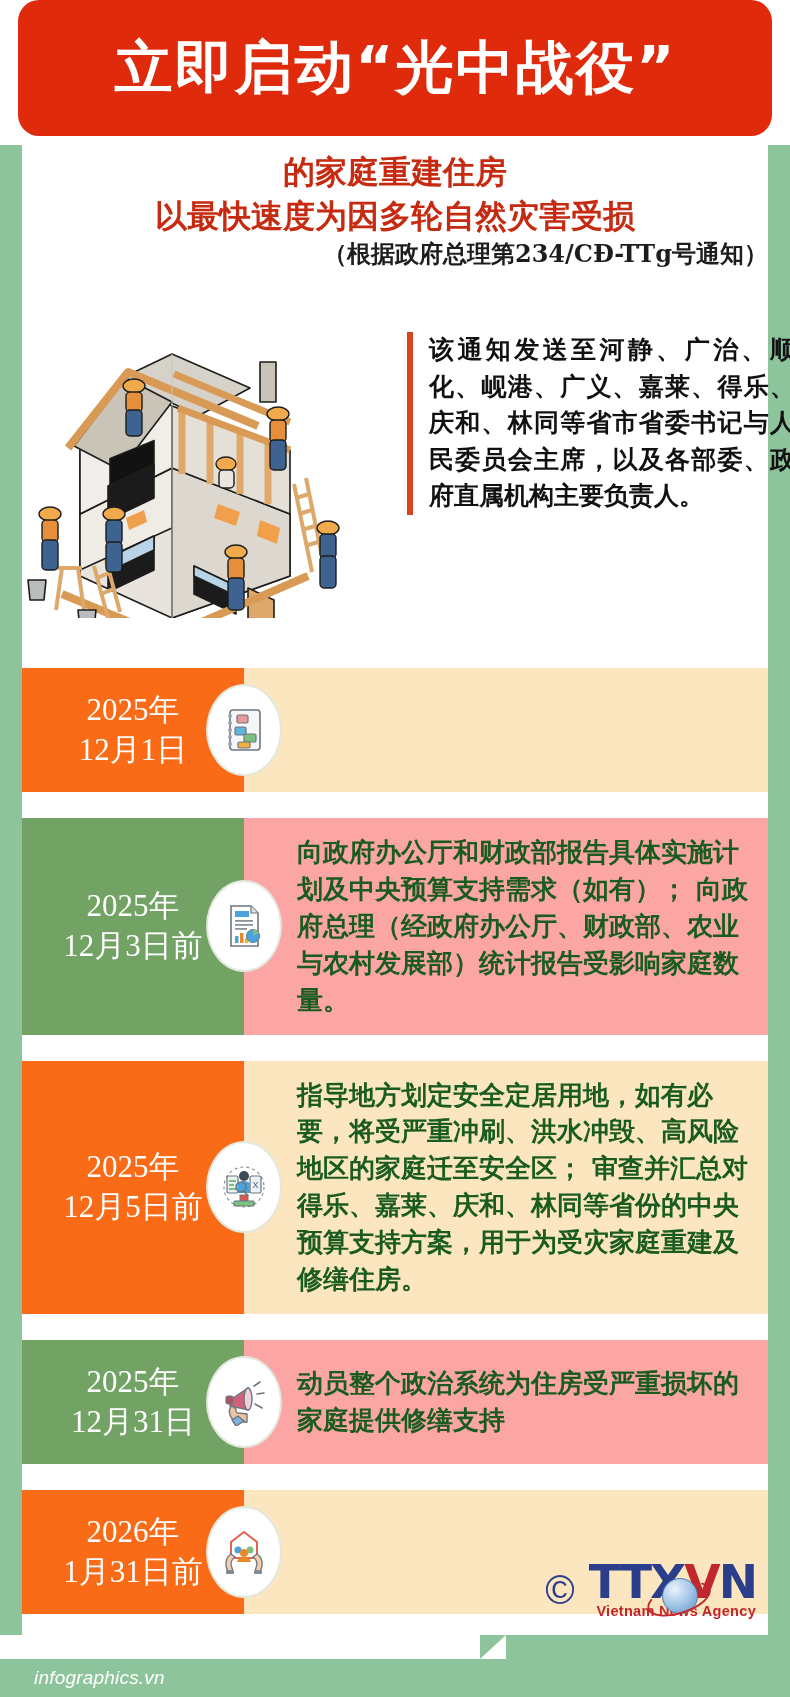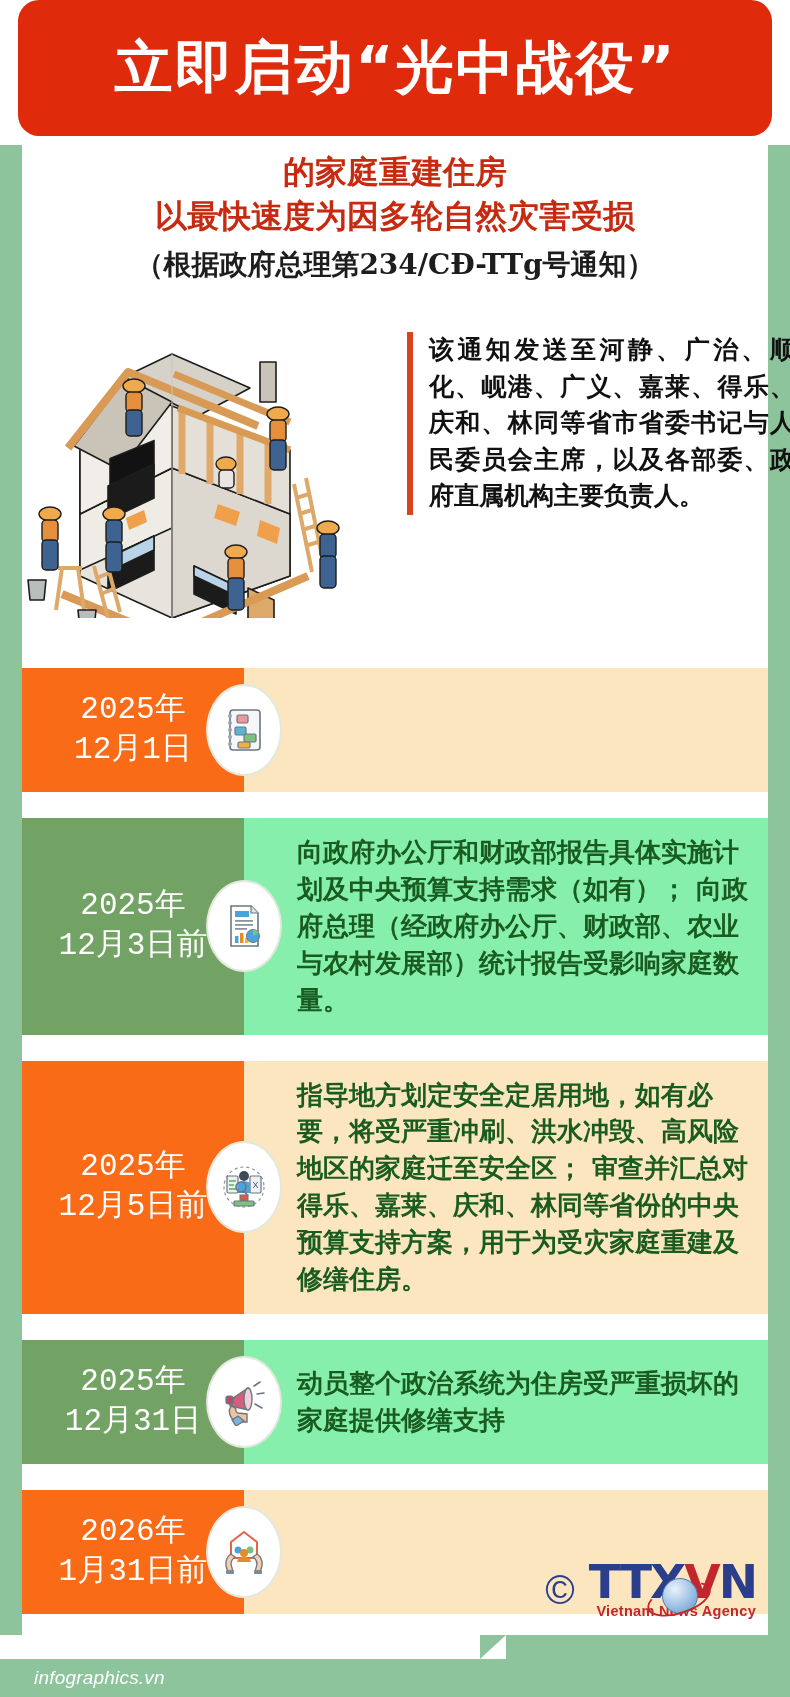--- a/index.html
+++ b/index.html
@@ -41,22 +41,23 @@
     transform:scaleX(1.02);
   }
 
   
   .subtitle-wrap{position:absolute;left:22px;top:150px;width:746px;text-align:center;}
   .subtitle{
     color:#c62a10;font-weight:bold;font-size:32px;line-height:1.38;
     font-family:"DejaVu Serif","Liberation Serif",serif;
   }
   .subnote{
-    margin-top:8px;color:#1d1d1d;font-size:28px;font-weight:bold;
+    margin-top:0;color:#1d1d1d;font-size:24px;font-weight:bold;
     font-family:"DejaVu Serif","Liberation Serif",serif;
+    text-align:right;
   }
 
   
   .mid{position:absolute;left:22px;top:318px;width:746px;height:300px;}
   .illus{position:absolute;left:0;top:0;width:330px;height:300px;}
   .intro{
     position:absolute;left:348px;top:14px;width:388px;
     border-left:6px solid #d9441f;padding-left:16px;box-sizing:border-box;margin-left:37px;
   }
   .intro-text{
@@ -64,21 +65,21 @@
     font-family:"DejaVu Serif","Liberation Serif",serif;text-align:justify;
   }
 
   
   .rows{position:absolute;left:22px;top:668px;width:746px;}
   .row{display:flex;align-items:stretch;margin-bottom:26px;}
   .row .date{
     width:222px;flex:0 0 222px;display:flex;flex-direction:column;
     align-items:center;justify-content:center;color:#ffffff;
     font-size:31px;line-height:1.3;font-weight:normal;
-    font-family:Liberation Mono, monospace;padding:14px 4px;box-sizing:border-box;
+    font-family:Liberation Serif, serif;padding:14px 4px;box-sizing:border-box;
   }
   .row .body{
     flex:1 1 auto;display:flex;align-items:center;padding:16px 14px 16px 0;box-sizing:border-box;
     position:relative;
   }
   .row .iconwrap{
     flex:0 0 78px;width:78px;display:flex;align-items:center;justify-content:center;
     margin-left:-39px;
   }
   .badge{
@@ -86,21 +87,21 @@
     border:2px solid #e3e8dd;display:flex;align-items:center;justify-content:center;
   }
   .row .text{
     flex:1 1 auto;padding-left:14px;color:#1a5c1f;font-weight:bold;
     font-size:26px;line-height:1.42;
     font-family:"DejaVu Serif","Liberation Serif",serif;
   }
   .r-orange .date{background:#f96b16;}
   .r-orange .body{background:#fbe6c0;}
   .r-green  .date{background:#72a365;}
-  .r-green  .body{background:#86efac;}
+  .r-green  .body{background:#fca5a5;}
 
   
   .footer{position:absolute;right:34px;bottom:78px;display:flex;align-items:center;gap:14px;}
   .copy{font-size:40px;color:#2b3e8c;line-height:1;font-family:"Liberation Sans",sans-serif;}
   .logo{position:relative;}
   .logo-main{
     font-family:"DejaVu Sans","Liberation Sans",sans-serif;font-weight:bold;
     font-size:47px;letter-spacing:-2px;color:#2b3e8c;line-height:0.95;
   }
   .logo-main .red{color:#c1272d;}

